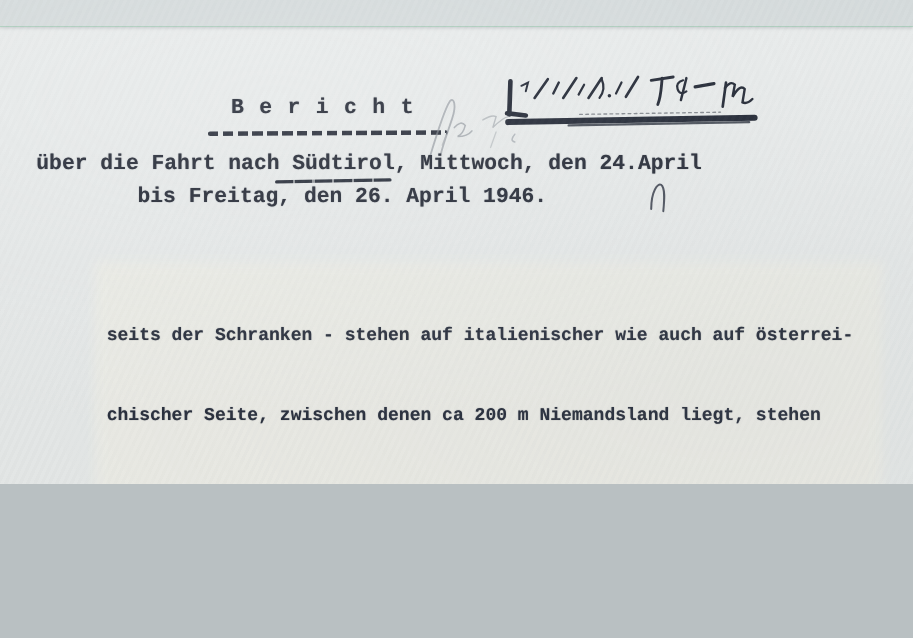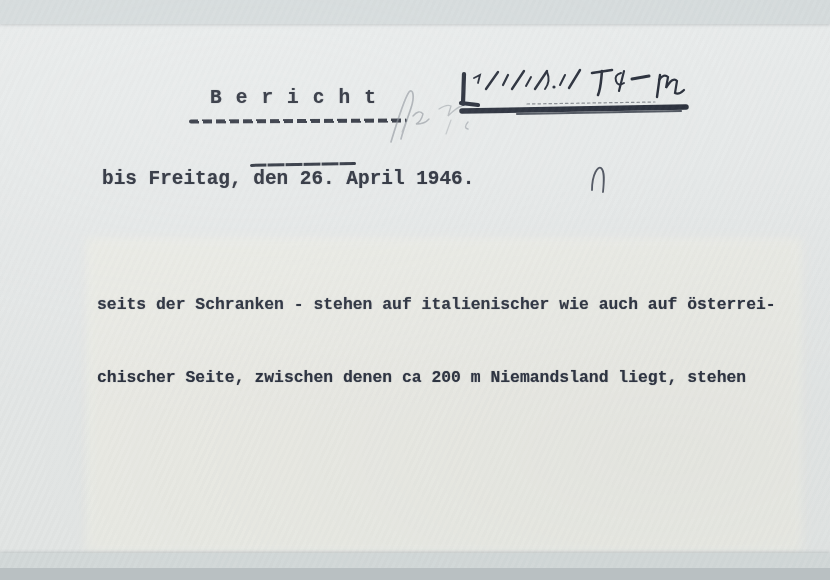--- a/index.html
+++ b/index.html
@@ -1,17 +1,17 @@
 <!DOCTYPE html>
 <html><head>
 <meta charset="utf-8">
 <style>
   html,body{margin:0;padding:0;background:#b9c0c2;}
   .screen{
-    position:relative;width:830px;height:568px;overflow:hidden;
+    position:relative;width:830px;height:440px;overflow:hidden;
     background:#22c55e;
     font-family:"Liberation Mono","DejaVu Sans Mono",monospace;
   }
   
   .band{position:absolute;left:0;width:830px;background:#d4dadb;}
   .band.top{top:0;height:24px;box-shadow:0 1px 3px rgba(120,130,135,.35);}
   .band.bottom{top:553px;height:27px;background:#d2d8d8;box-shadow:0 -1px 3px rgba(120,130,135,.30);}
   
   .paper{
     position:absolute;left:0;top:24px;width:830px;height:529px;
@@ -34,21 +34,21 @@
     position:absolute;color:#232834;font-weight:700;white-space:pre;
     text-shadow:0 0 1px rgba(32,38,52,.55);
   }
   .title{left:210px;top:86px;font-size:19.5px;line-height:24px;letter-spacing:14px;}
   .title-underline{
     position:absolute;left:189px;top:119px;width:218px;height:4.4px;
     background:repeating-linear-gradient(90deg,#272c38 0 9.5px,rgba(39,44,56,0) 9.5px 13.5px);
     transform:rotate(-.3deg);border-radius:2px;
   }
   .h1{left:33px;top:137px;font-size:19.4px;line-height:24px;}
-  .h2{left:102px;top:167px;font-size:19.4px;line-height:24px;}
+  .h2{left:125px;top:167px;font-size:19.4px;line-height:24px;}
   .sud-underline{
     position:absolute;left:250px;top:163px;width:106px;height:3px;
     background:repeating-linear-gradient(90deg,#262c38 0 16px,rgba(38,44,56,.45) 16px 18px);
     transform:rotate(-1deg);border-radius:1.5px;
   }
   .body-block{left:97px;top:244px;font-size:16.4px;line-height:24.4px;color:#262c3a;}
   .body-block .line{white-space:pre;}
   .body-block .line.first{padding-left:591px;}
   svg{position:absolute;overflow:visible;}
 </style>
@@ -96,20 +96,21 @@
   <svg style="left:378px;top:86px" width="100" height="66" viewBox="0 0 100 66">
     <g stroke="#878d95" fill="none" stroke-linecap="round" opacity=".62">
       <path d="M13,56 C19,36 27,12 31,6 C35,2 37,10 33,22 C29,34 25,45 23,53" stroke-width="1.7"></path>
       <path d="M35,30 q6,-7 10,-2 q-2,8 -7,10 q9,0 13,-5" stroke-width="1.4"></path>
       <path d="M61,23 q8,-5 12,-3 l-3,10 q9,-9 14,-10" stroke-width="1.3" opacity=".8"></path>
       <path d="M24,46 l5,-13" stroke-width="1.2" opacity=".7"></path>
       <path d="M68,48 l5,-14" stroke-width="1.2" opacity=".6"></path>
     </g>
   </svg>
 
+  <div class="type h1">über die Fahrt nach Südtirol, Mittwoch, den 24.April</div>
   <div class="sud-underline"></div>
   <div class="type h2">bis Freitag, den 26. April 1946.</div>
 
   <svg style="left:586px;top:162px" width="26" height="34" viewBox="0 0 26 34">
     <path d="M6,28 C6,12 12,4 15,6 C19,9 18,20 17,30" stroke="#2b3140" stroke-width="1.8" fill="none" stroke-linecap="round" opacity=".85"></path>
   </svg>
 
   <div class="type body-block">
     <div class="line">seits der Schranken - stehen auf italienischer wie auch auf österrei-</div>
     <div class="line">chischer Seite, zwischen denen ca 200 m Niemandsland liegt, stehen</div>

